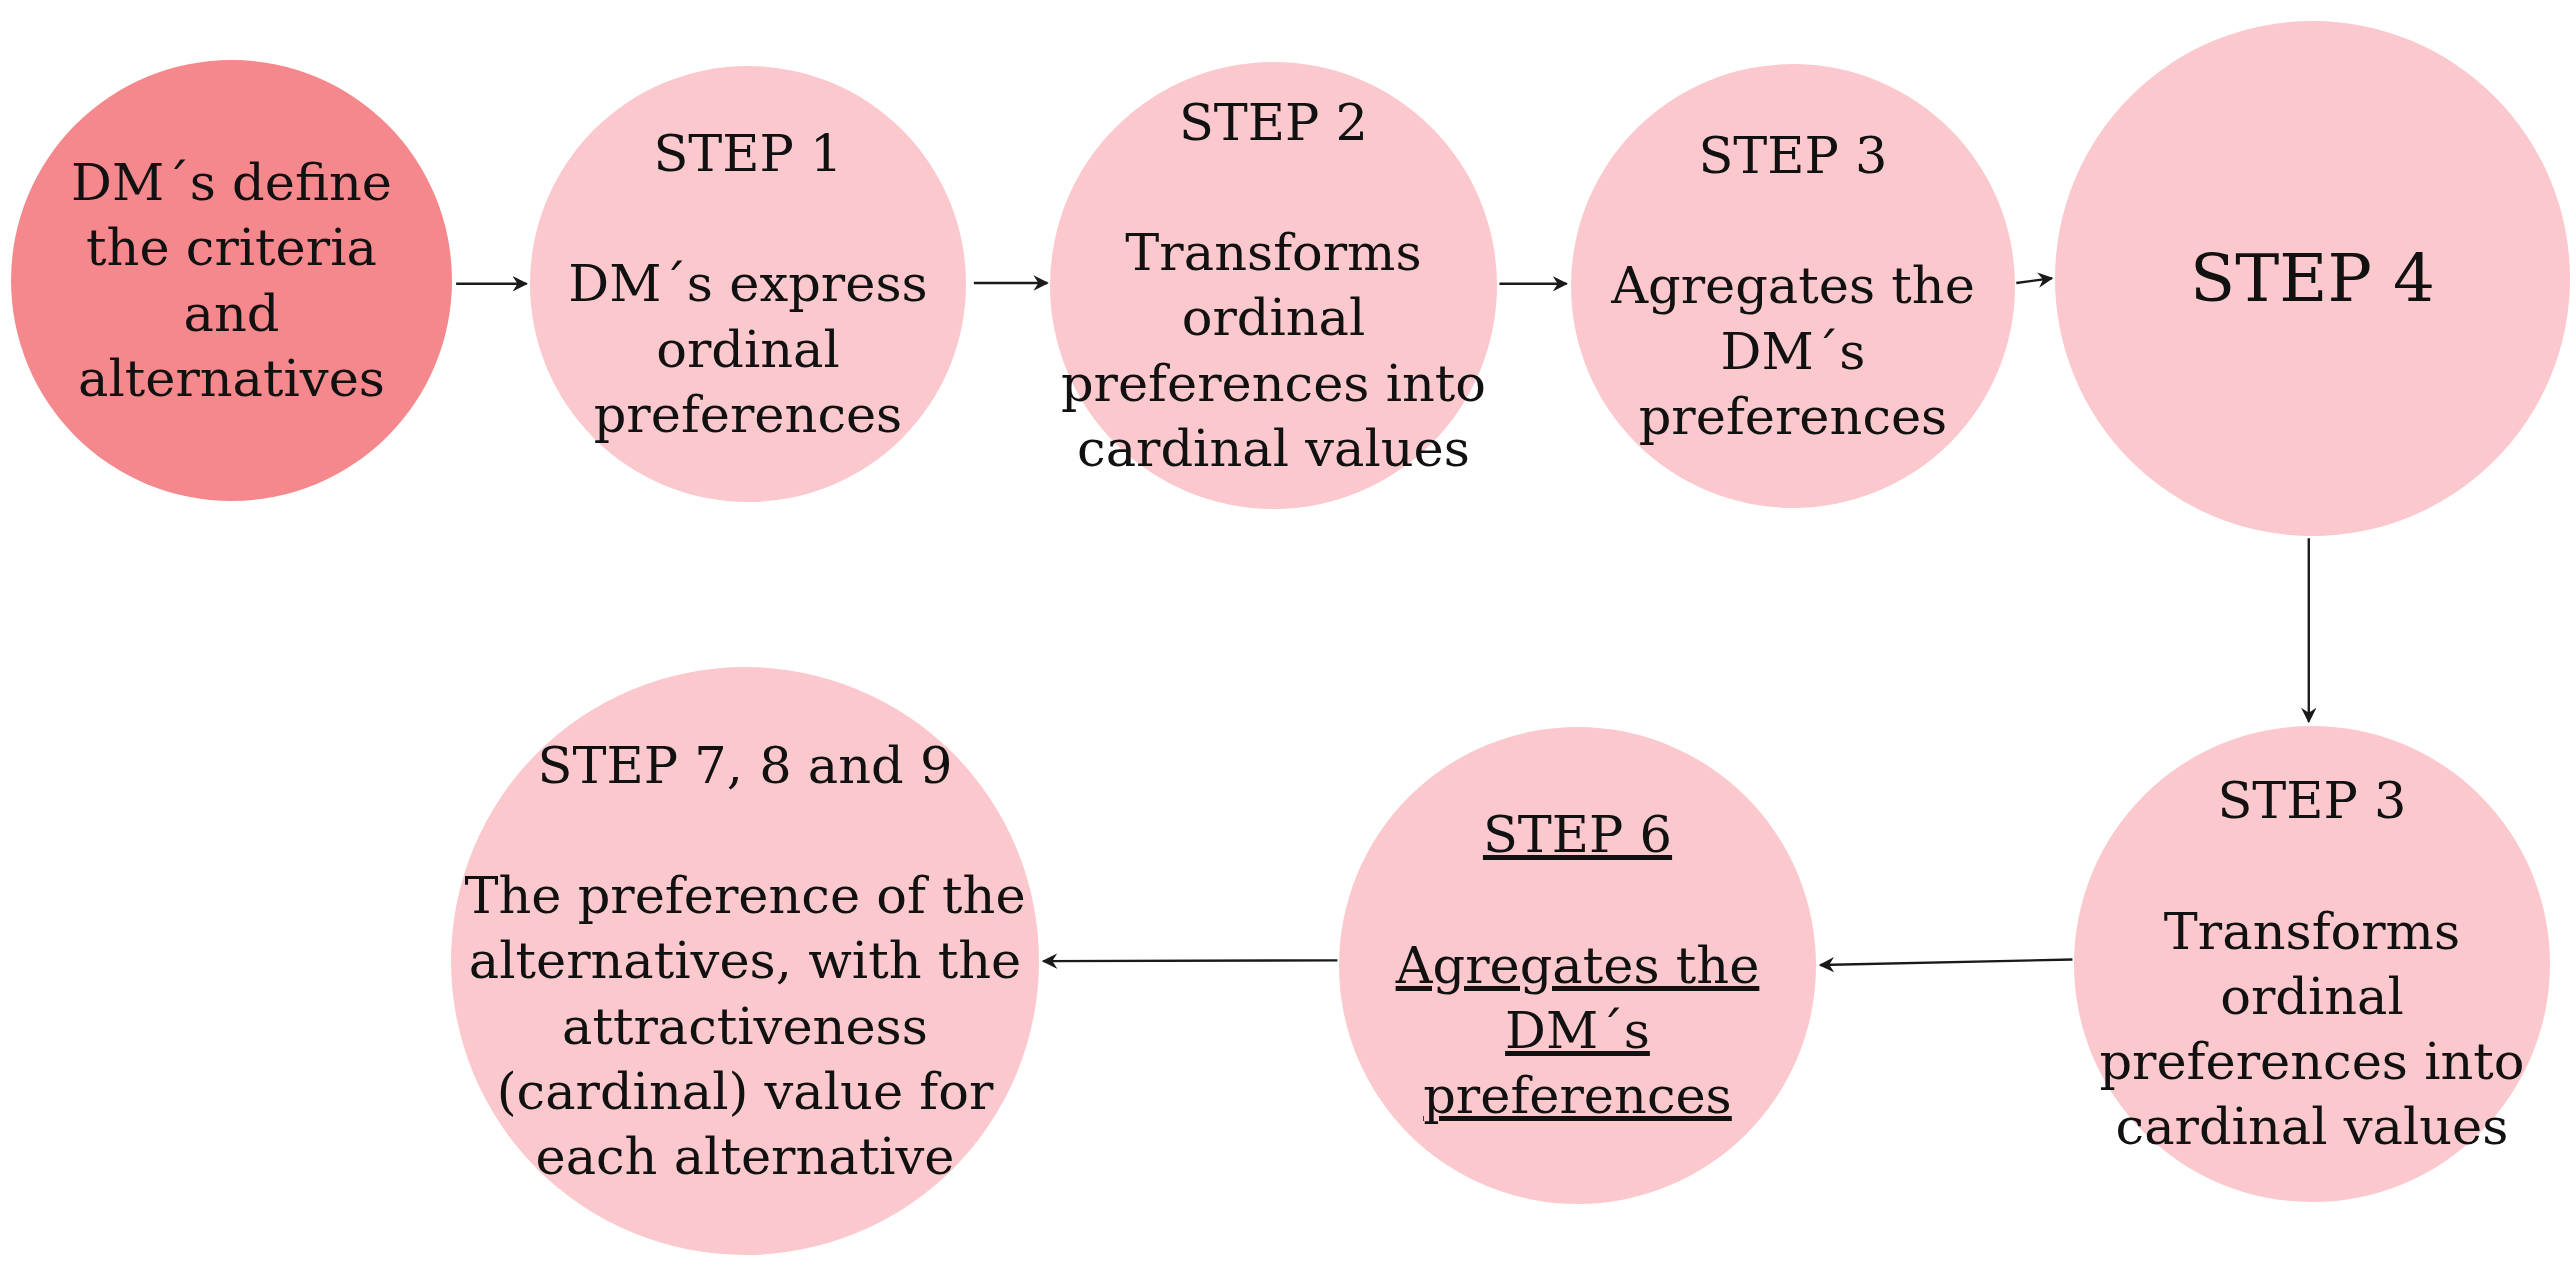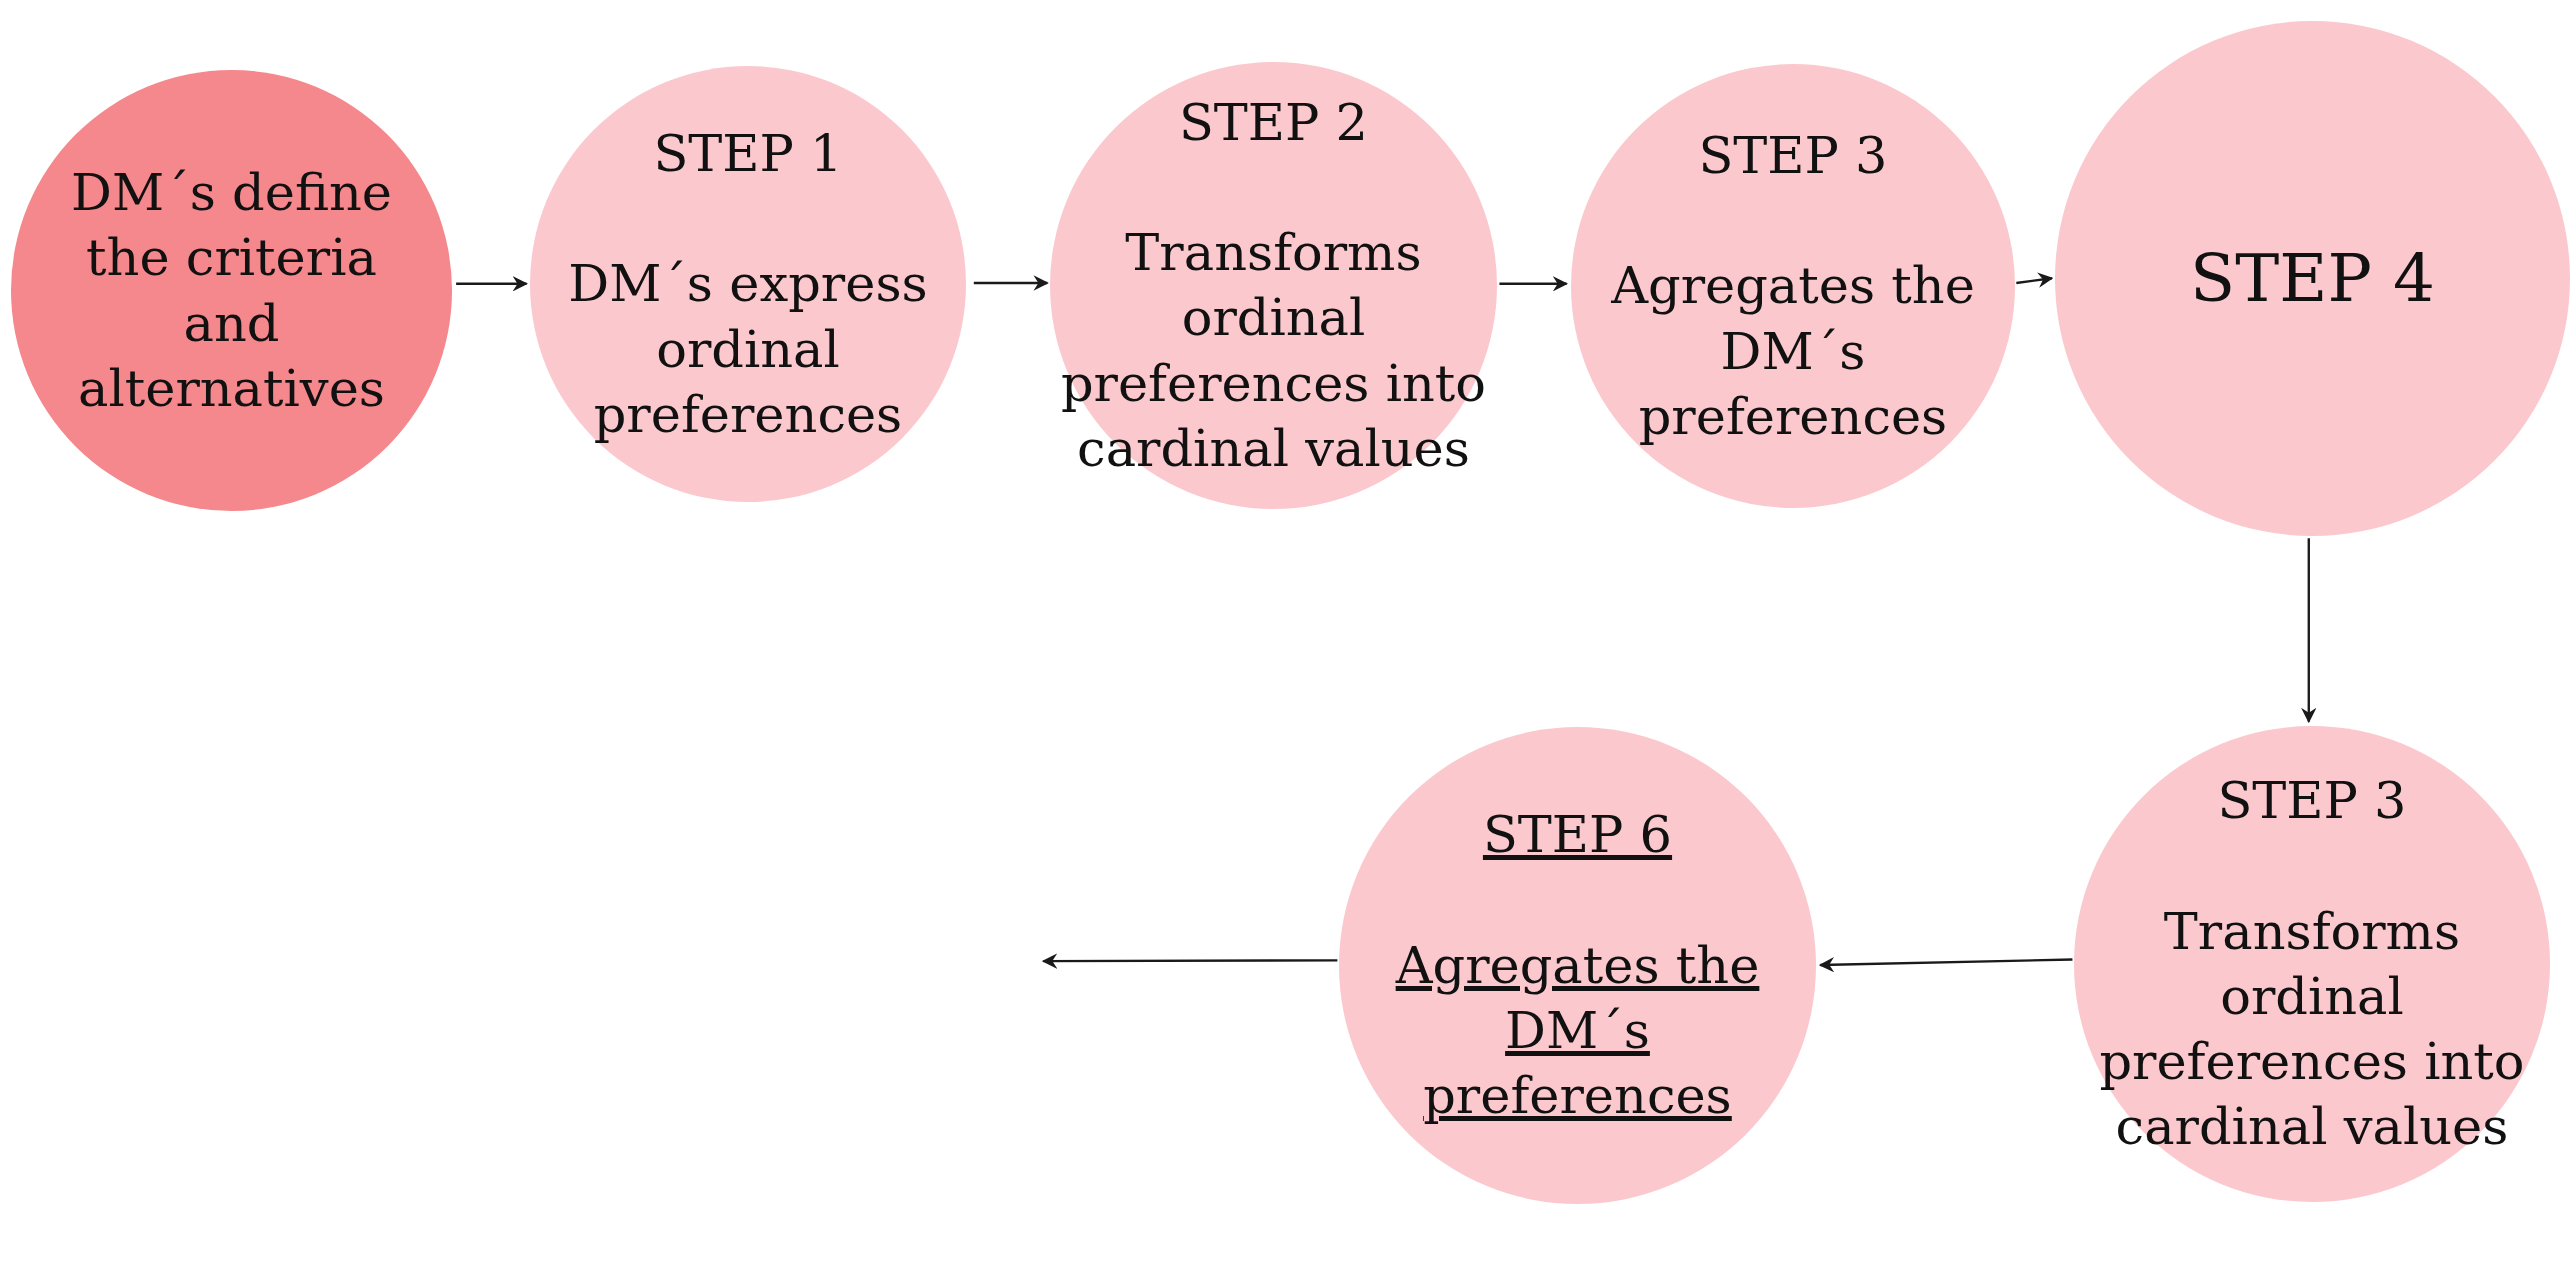--- a/index.html
+++ b/index.html
@@ -45,21 +45,21 @@
     font-size:51px;
     line-height:1.28;
   }
   .node--primary{ background:var(--c-primary); }
   .node--secondary{ background:var(--c-secondary); }
   .node-title{ white-space:pre-line; }
   .node-title:empty{ display:none; }
   .node-title:not(:empty) + .node-body{ margin-top:65px; }
   .node-body{ white-space:pre-line; }
   
-  #node-define      { left:11px;   top:70px;  width:441px; height:441px; }
+  #node-define      { left:11px;   top:60px;  width:441px; height:441px; }
   #node-step1       { left:530px;  top:66px;  width:436px; height:436px; }
   #node-step2       { left:1050px; top:62px;  width:447px; height:447px; }
   #node-step3       { left:1571px; top:64px;  width:444px; height:444px; }
   #node-step4       { left:2055px; top:21.3px;  width:515px; height:515px; font-size:66px; }
   #node-step5       { left:2074px; top:726px; width:476px; height:476px; }
   #node-step6       { left:1339px; top:727px; width:477px; height:477px;text-decoration:underline; }
   #node-step789     { left:451px;  top:667px; width:588px; height:588px; }
 </style>
 </head>
 <body>
@@ -123,15 +123,23 @@
 cardinal values</div>
   </div>
 
   <div id="node-step6" class="node node--secondary">
     <div class="node-title">STEP 6</div>
     <div class="node-body">Agregates the
 DM´s
 preferences</div>
   </div>
 
+  <div id="node-step789" class="node node--secondary">
+    <div class="node-title">STEP 7, 8 and 9</div>
+    <div class="node-body">The preference of the
+alternatives, with the
+attractiveness
+(cardinal) value for
+each alternative</div>
+  </div>
 
 </div>
 
 
 </body></html>

